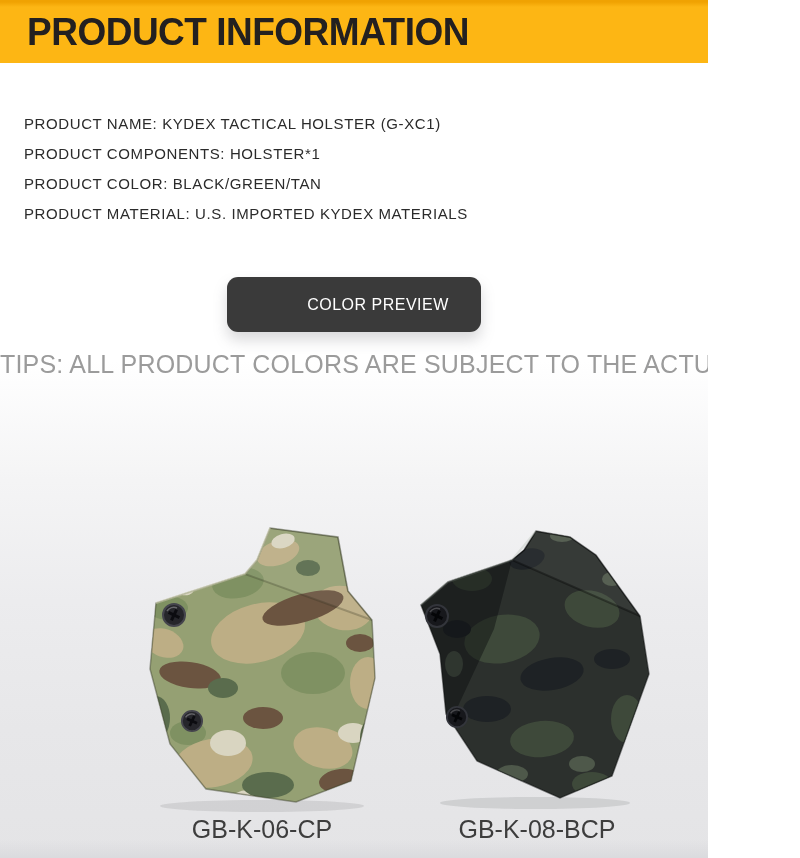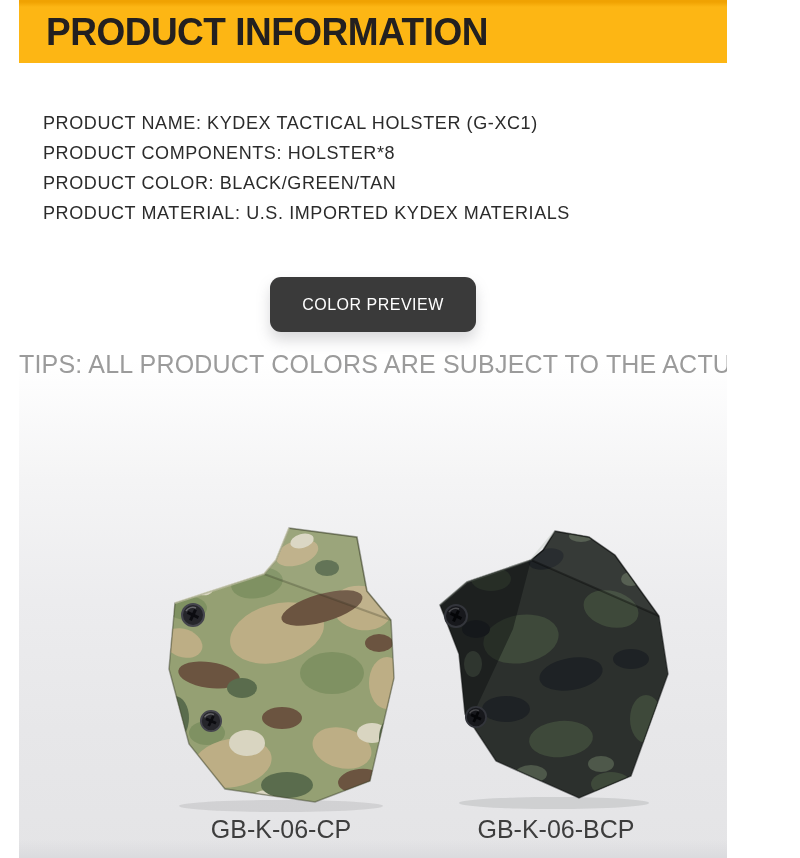--- a/index.html
+++ b/index.html
@@ -9,21 +9,20 @@
   }
   .page {
     position: relative;
     width: 708px;
     height: 858px;
     overflow: hidden;
     background: linear-gradient(180deg,
       #ffffff 0%, #ffffff 42%,
       #f4f4f5 56%, #ececee 70%,
       #e7e7e9 85%, #e4e4e6 100%);
-    margin-left: 19px;
   }
 
   
   .banner {
     width: 100%;
     height: 63px;
     background: linear-gradient(180deg,
       var(--banner-top-edge, #f0a202) 0px,
       var(--banner-top-edge, #f0a202) 2px,
       var(--banner-yellow, #fdb614) 7px,
@@ -40,40 +39,41 @@
     line-height: 1;
     transform: scaleY(1.04);
   }
 
   
   .details { padding: 45px 0 0 24px; }
   .detail-line {
     height: 30px;
     display: flex;
     align-items: center;
-    font-size: 18px;
+    font-size: 15px;
     letter-spacing: 0.6px;
     color: var(--detail-text, #2b2b2b);
     white-space: nowrap;
   }
 
   
   .btn-row { margin-top: 49px; display: flex; justify-content: center; }
   .color-preview-btn {
     width: 206px;
     height: 55px;
     background: var(--button-bg, #3a3a3a);
     border-radius: 11px;
     display: flex;
     align-items: center;
     justify-content: center;
     color: var(--button-text, #ffffff);
     font-size: 16px;
     letter-spacing: 0.5px;
     box-shadow: 0 8px 14px rgba(120,120,125,0.28);
+    padding-left: 48px;
   }
 
   
   .tips {
     margin-top: 19px;
     text-align: center;
     font-size: 25px;
     line-height: 26px;
     letter-spacing: 0.2px;
     color: var(--tips-text, #9b9b9b);
@@ -106,21 +106,21 @@
 <body>
 
 <div class="page">
 
   <header class="banner">
     <h1>PRODUCT INFORMATION</h1>
   </header>
 
   <section class="details">
     <div class="detail-line">PRODUCT NAME: KYDEX TACTICAL HOLSTER (G-XC1)</div>
-    <div class="detail-line">PRODUCT COMPONENTS: HOLSTER*8</div>
+    <div class="detail-line">PRODUCT COMPONENTS: HOLSTER*1</div>
     <div class="detail-line">PRODUCT COLOR: BLACK/GREEN/TAN</div>
     <div class="detail-line">PRODUCT MATERIAL: U.S. IMPORTED KYDEX MATERIALS</div>
   </section>
 
   <div class="btn-row">
     <div class="color-preview-btn">COLOR PREVIEW</div>
   </div>
 
   <div class="tips">TIPS: ALL PRODUCT COLORS ARE SUBJECT TO THE ACTUAL PRODUCT</div>
 
@@ -241,17 +241,17 @@
       </g>
 
       <path d="M124,7 L158,13 L184,31 L228,92 L237,150 L200,252 L148,274 L65,237 L34,190 L28,130 L9,81 L36,58 L100,36 L112,26 Z" fill="none" stroke="rgba(10,12,12,0.5)" stroke-width="1.5"></path>
       <path d="M9,81 L36,58 L100,36 L124,7" fill="none" stroke="rgba(160,170,160,0.25)" stroke-width="2"></path>
 
       <use href="#screwBCP" transform="translate(25,92)"></use>
       <use href="#screwBCP" transform="translate(45,193) scale(0.92)"></use>
     </svg>
 
     <div class="caption cp">GB-K-06-CP</div>
-    <div class="caption bcp">GB-K-06-BCP</div>
+    <div class="caption bcp">GB-K-08-BCP</div>
   </div>
 
   <div class="bottom-texture"></div>
 </div>
 
 </body></html>

